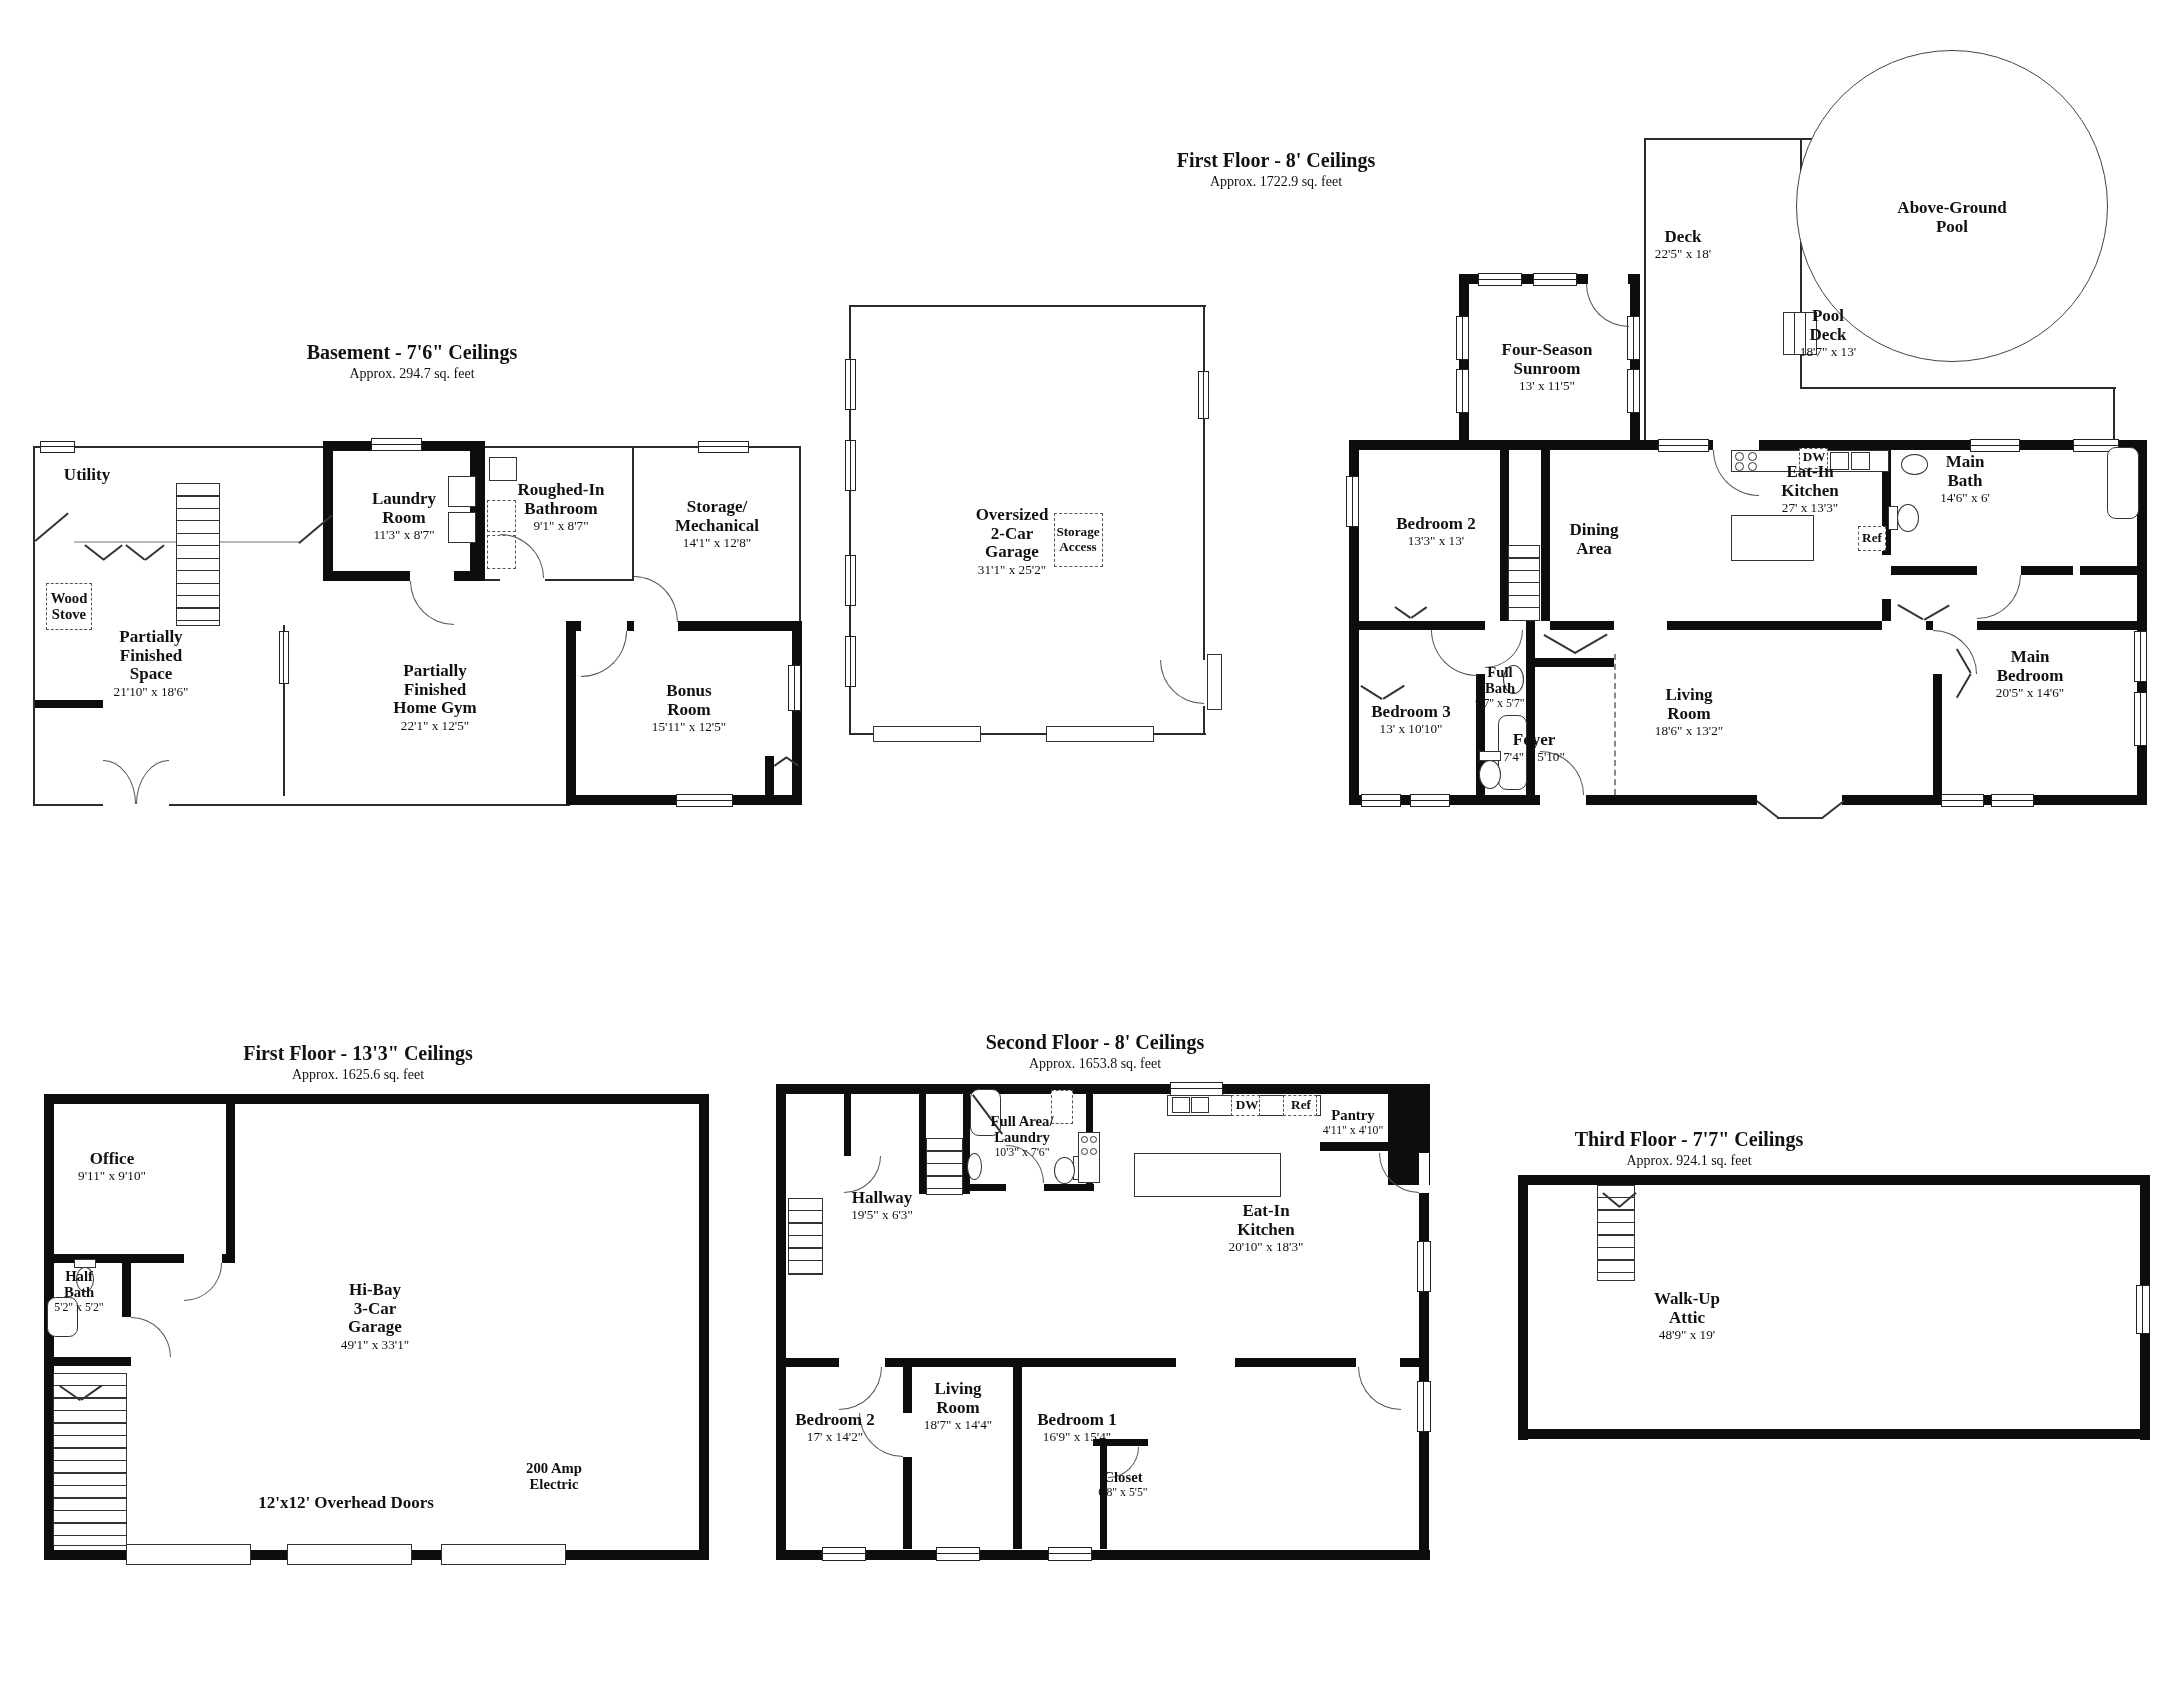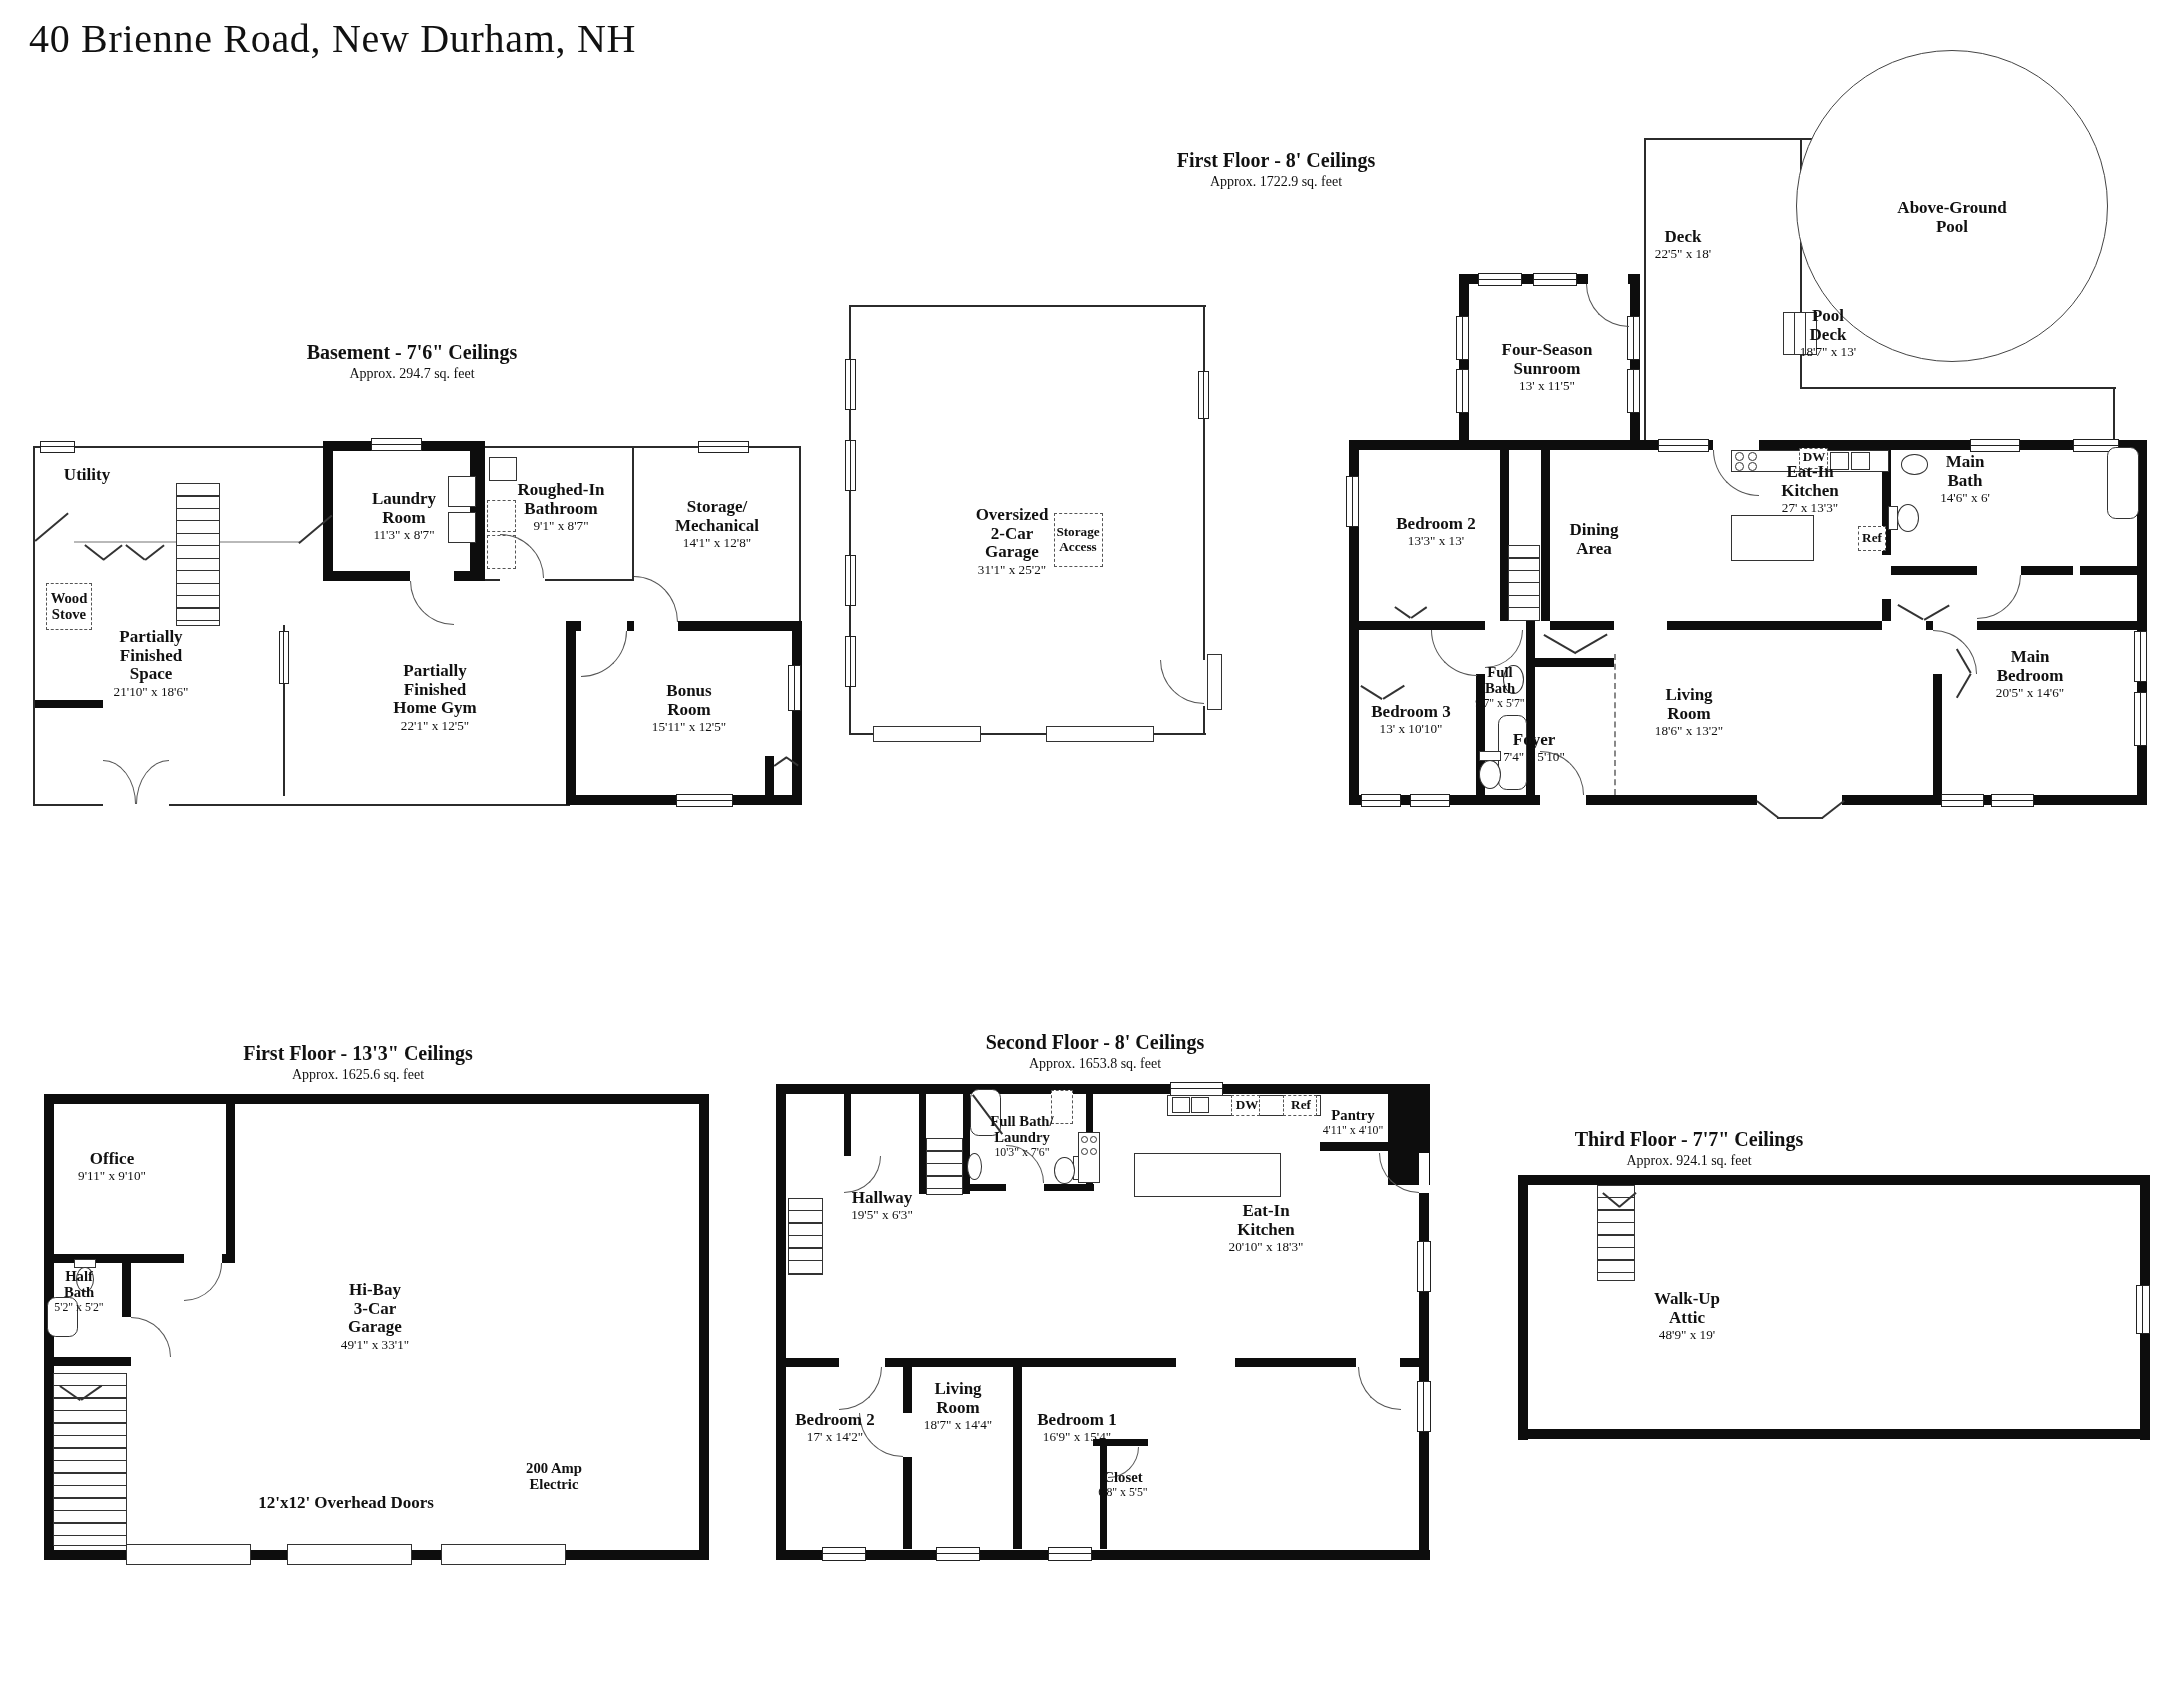--- a/index.html
+++ b/index.html
@@ -42,21 +42,20 @@
   .pool { position:absolute; border:1.5px solid #444; background:#fff; border-radius:50%; z-index:9; }
   .zz { position:absolute; height:1.5px; background:#333; transform-origin:0 50%; z-index:8; }
   .dashv { position:absolute; border-left:2.2px dashed #888; z-index:6; }
   .circ { position:absolute; border:1.5px solid #333; border-radius:50%; background:#fff; z-index:9; }
 </style>
 </head>
 <body>
 
 <div id="page">
 
-  <div class="title" style="left:29px;top:14.7px">40 Brienne Road, New Durham, NH</div>
 
   <div class="layer">
     <div class="hdr" style="left:412px;top:341px">
       <div class="t">Basement - 7'6" Ceilings</div>
       <div class="s">Approx. 294.7 sq. feet</div>
     </div>
     <div class="ln" style="left:33px;top:446px;width:768px;height:2.2px"></div>
     <div class="ln" style="left:33px;top:446px;width:2.2px;height:360px"></div>
     <div class="ln" style="left:33px;top:804px;width:70px;height:2.2px"></div>
     <div class="ln" style="left:169px;top:804px;width:401px;height:2.2px"></div>
@@ -384,21 +383,21 @@
     <div class="gap" style="left:1356px;top:1358px;width:44px;height:8.8px"></div>
     <div class="arc bl" style="left:1358px;top:1367px;width:43px;height:43px"></div>
     <div class="blk" style="left:903px;top:1367px;width:8.8px;height:182px"></div>
     <div class="gap" style="left:903px;top:1413px;width:8.8px;height:44px"></div>
     <div class="arc bl" style="left:859px;top:1413px;width:44px;height:44px"></div>
     <div class="blk" style="left:1013px;top:1367px;width:8.8px;height:182px"></div>
     <div class="blk" style="left:1100px;top:1439px;width:7.4px;height:110px"></div>
     <div class="blk" style="left:1093px;top:1439px;width:55px;height:7.4px"></div>
     <div class="arc br" style="left:1108px;top:1447px;width:31px;height:31px"></div>
 
-    <div class="room sm" style="left:1022px;top:1136px"><div class="nm">Full Bath/
+    <div class="room sm" style="left:1022px;top:1136px"><div class="nm">Full Area/
 Laundry</div><div class="dm">10'3" x 7'6"</div></div>
     <div class="room xs" style="left:1247px;top:1105px"><div class="nm">DW</div></div>
     <div class="room xs" style="left:1301px;top:1105px"><div class="nm">Ref</div></div>
     <div class="room sm" style="left:1353px;top:1122px"><div class="nm">Pantry</div><div class="dm">4'11" x 4'10"</div></div>
     <div class="room" style="left:882px;top:1206px"><div class="nm">Hallway</div><div class="dm">19'5" x 6'3"</div></div>
     <div class="room" style="left:1266px;top:1228px"><div class="nm">Eat-In
 Kitchen</div><div class="dm">20'10" x 18'3"</div></div>
     <div class="room" style="left:835px;top:1428px"><div class="nm">Bedroom 2</div><div class="dm">17' x 14'2"</div></div>
     <div class="room" style="left:958px;top:1406px"><div class="nm">Living
 Room</div><div class="dm">18'7" x 14'4"</div></div>

